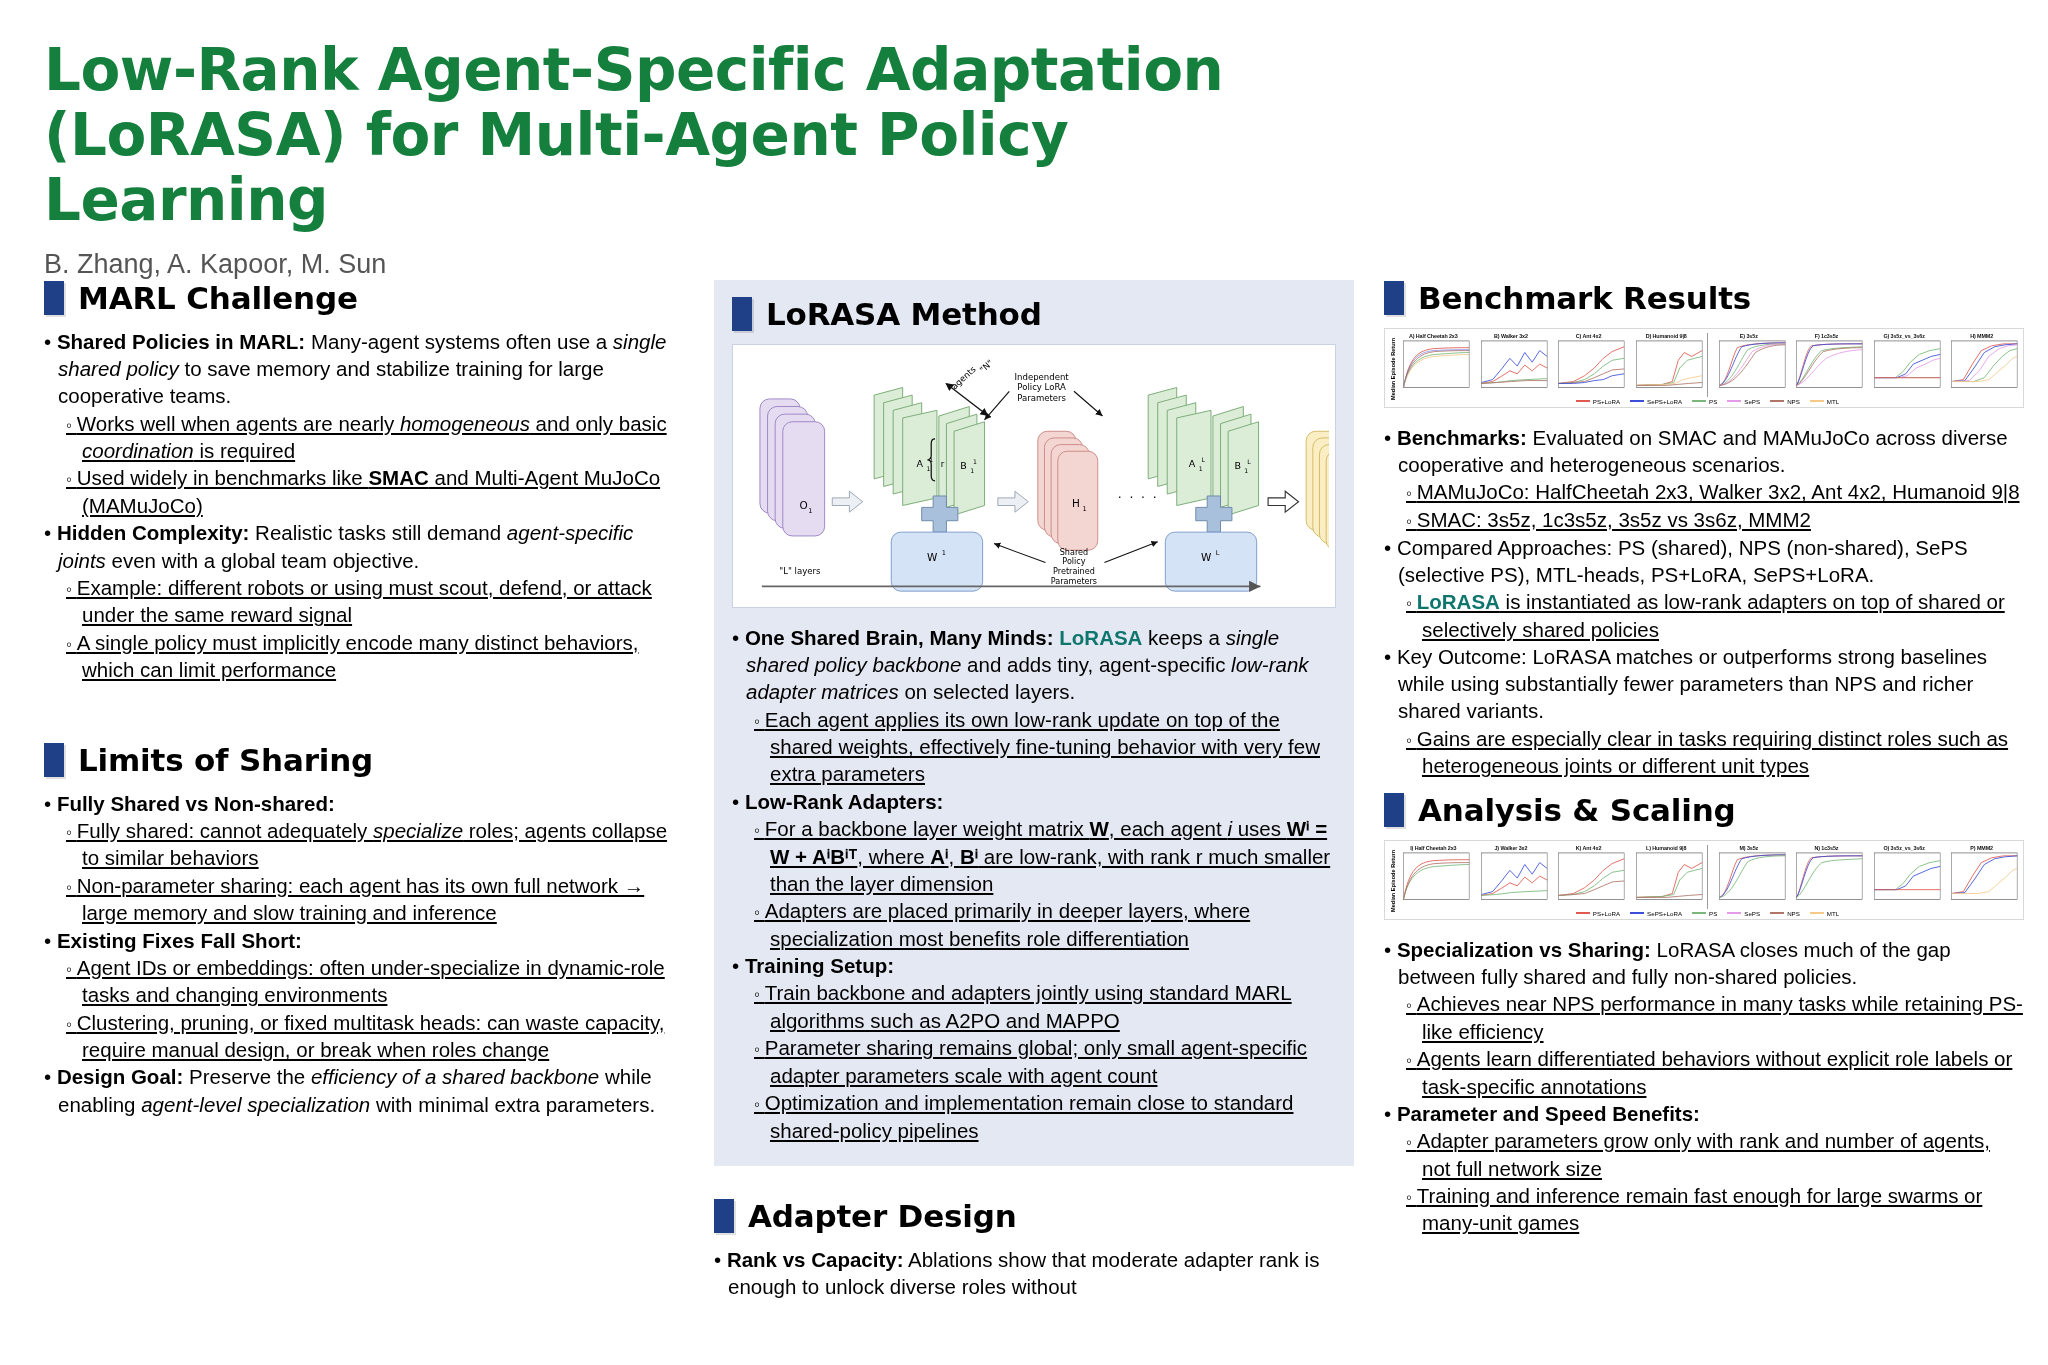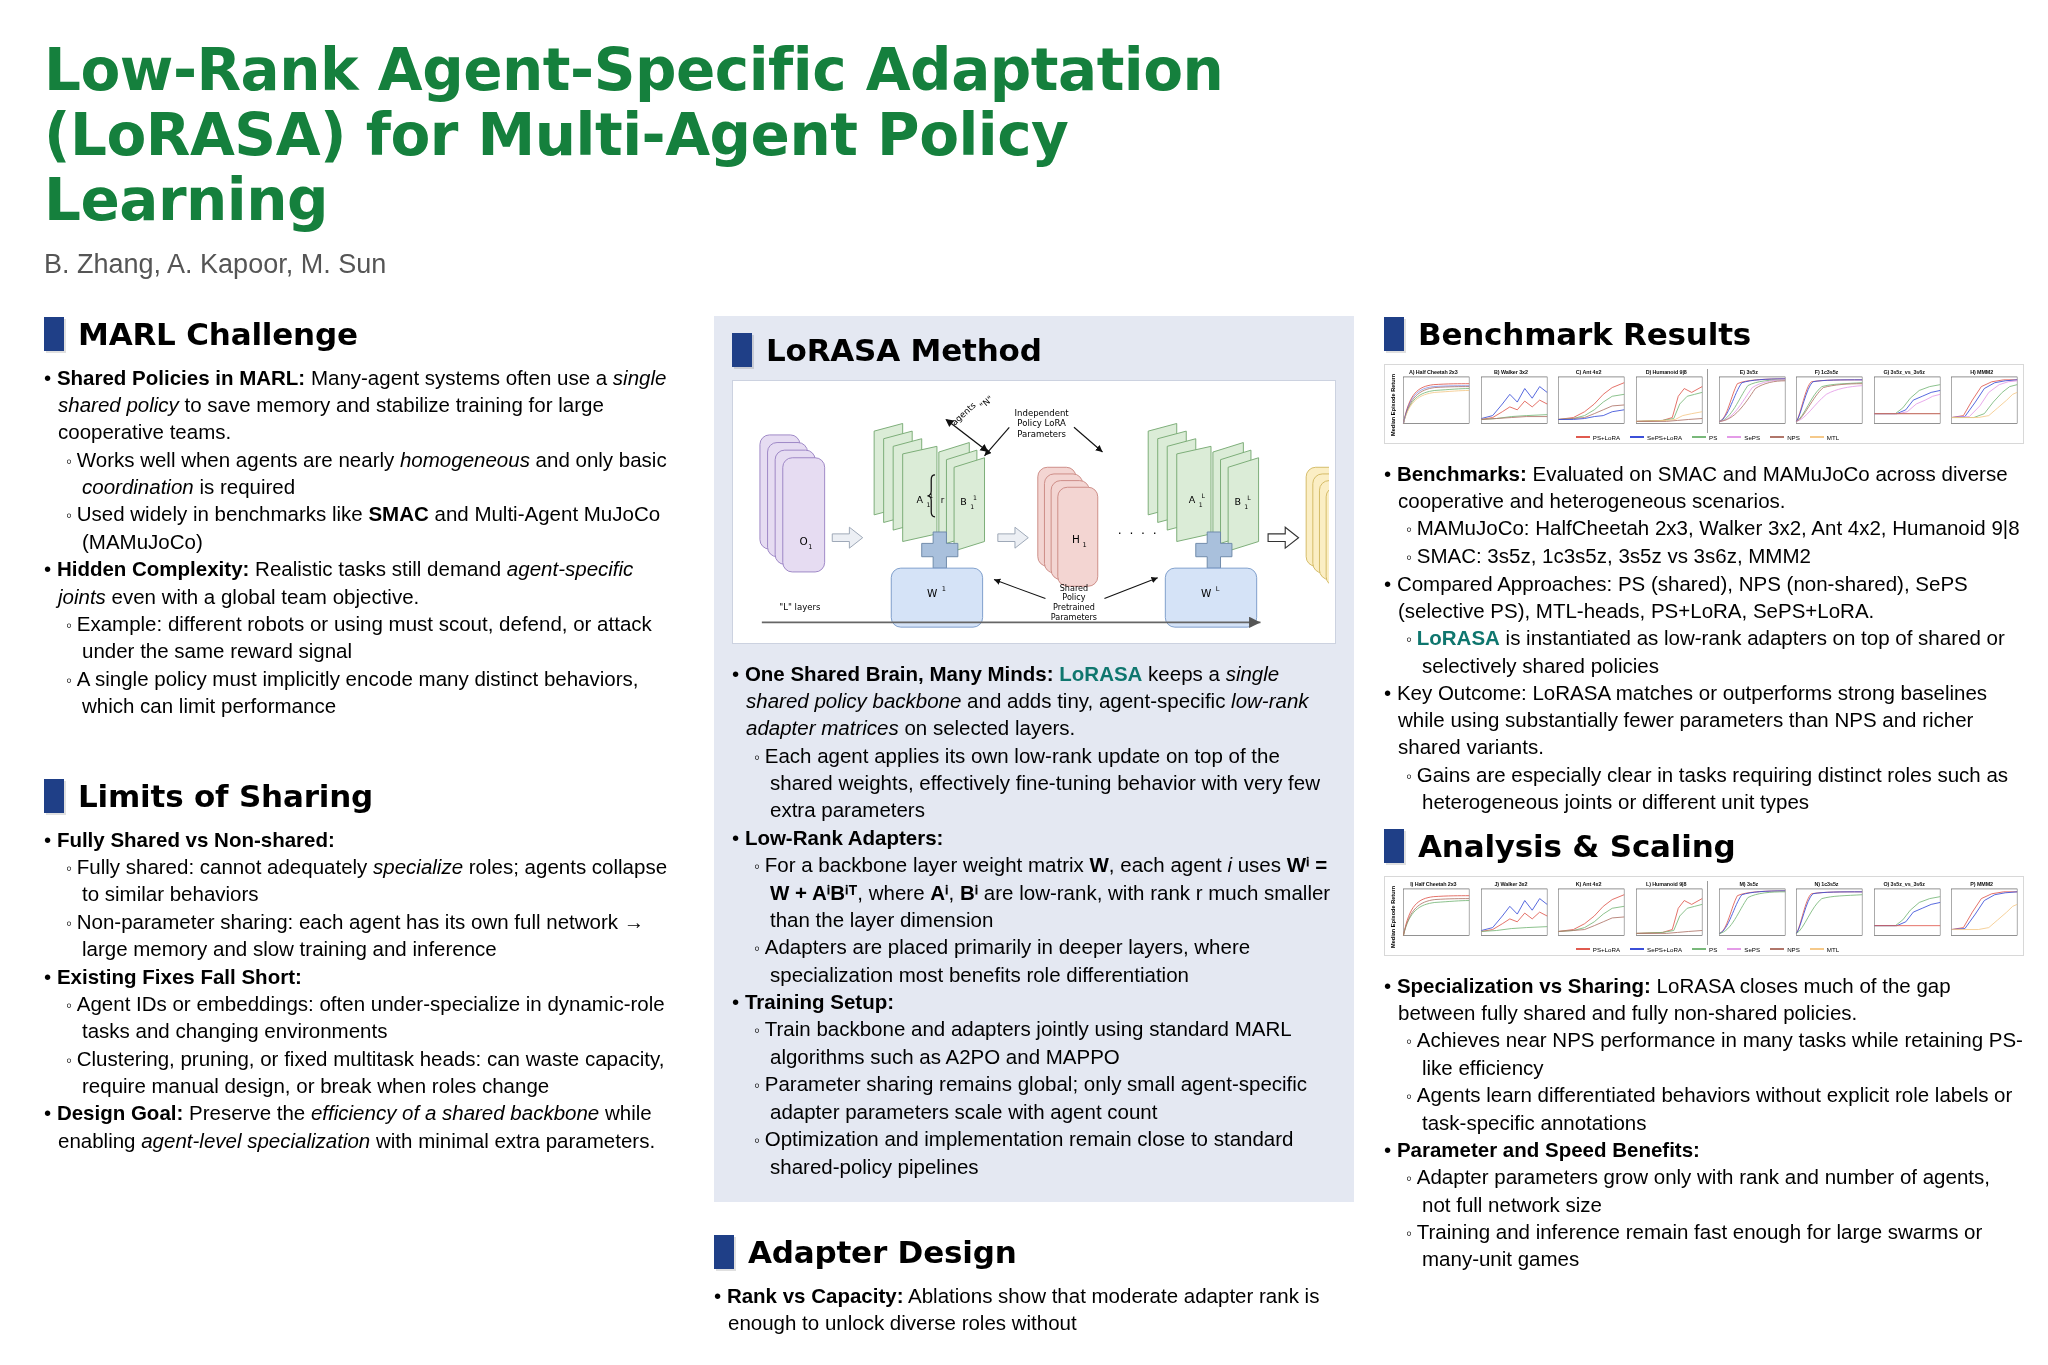--- a/index.html
+++ b/index.html
@@ -25,21 +25,20 @@
     margin-top: 16px;
     font-size: 27px;
     color: #555555;
     font-family: "Liberation Sans", sans-serif;
   }
 
   
   .columns {
     display: flex;
     gap: 30px;
-    margin-top: 36px;
     align-items: flex-start;
   }
   .col { width: 640px; flex: 0 0 640px; }
   .col-mid { width: 640px; flex: 0 0 640px; }
   .col-right { width: 640px; flex: 0 0 640px; }
 
   
   .sec-head {
     display: flex;
     align-items: center;
@@ -56,21 +55,21 @@
     font-family: "DejaVu Sans", sans-serif;
     font-weight: bold;
     font-size: 31px;
     color: #000000;
     letter-spacing: -0.2px;
   }
 
   
   .body { font-size: 20.5px; line-height: 1.33; color: #000000; }
   .b1 { margin: 0 0 0 0; text-indent: 0; padding-left: 14px; text-indent: -14px; }
-  .b2 { padding-left: 38px; text-indent: -16px; }
+  .b2 { padding-left: 38px; text-indent: -16px; text-decoration: underline; }
   .b1::before { content: "• "; }
   .b2::before { content: "◦ "; font-size: 17px; }
   b { font-weight: bold; }
   i { font-style: italic; }
   .accent { color: #0f766e; font-weight: bold; }
 
   
   .panel {
     background: #e4e8f2;
     padding: 16px 18px 22px 18px;

